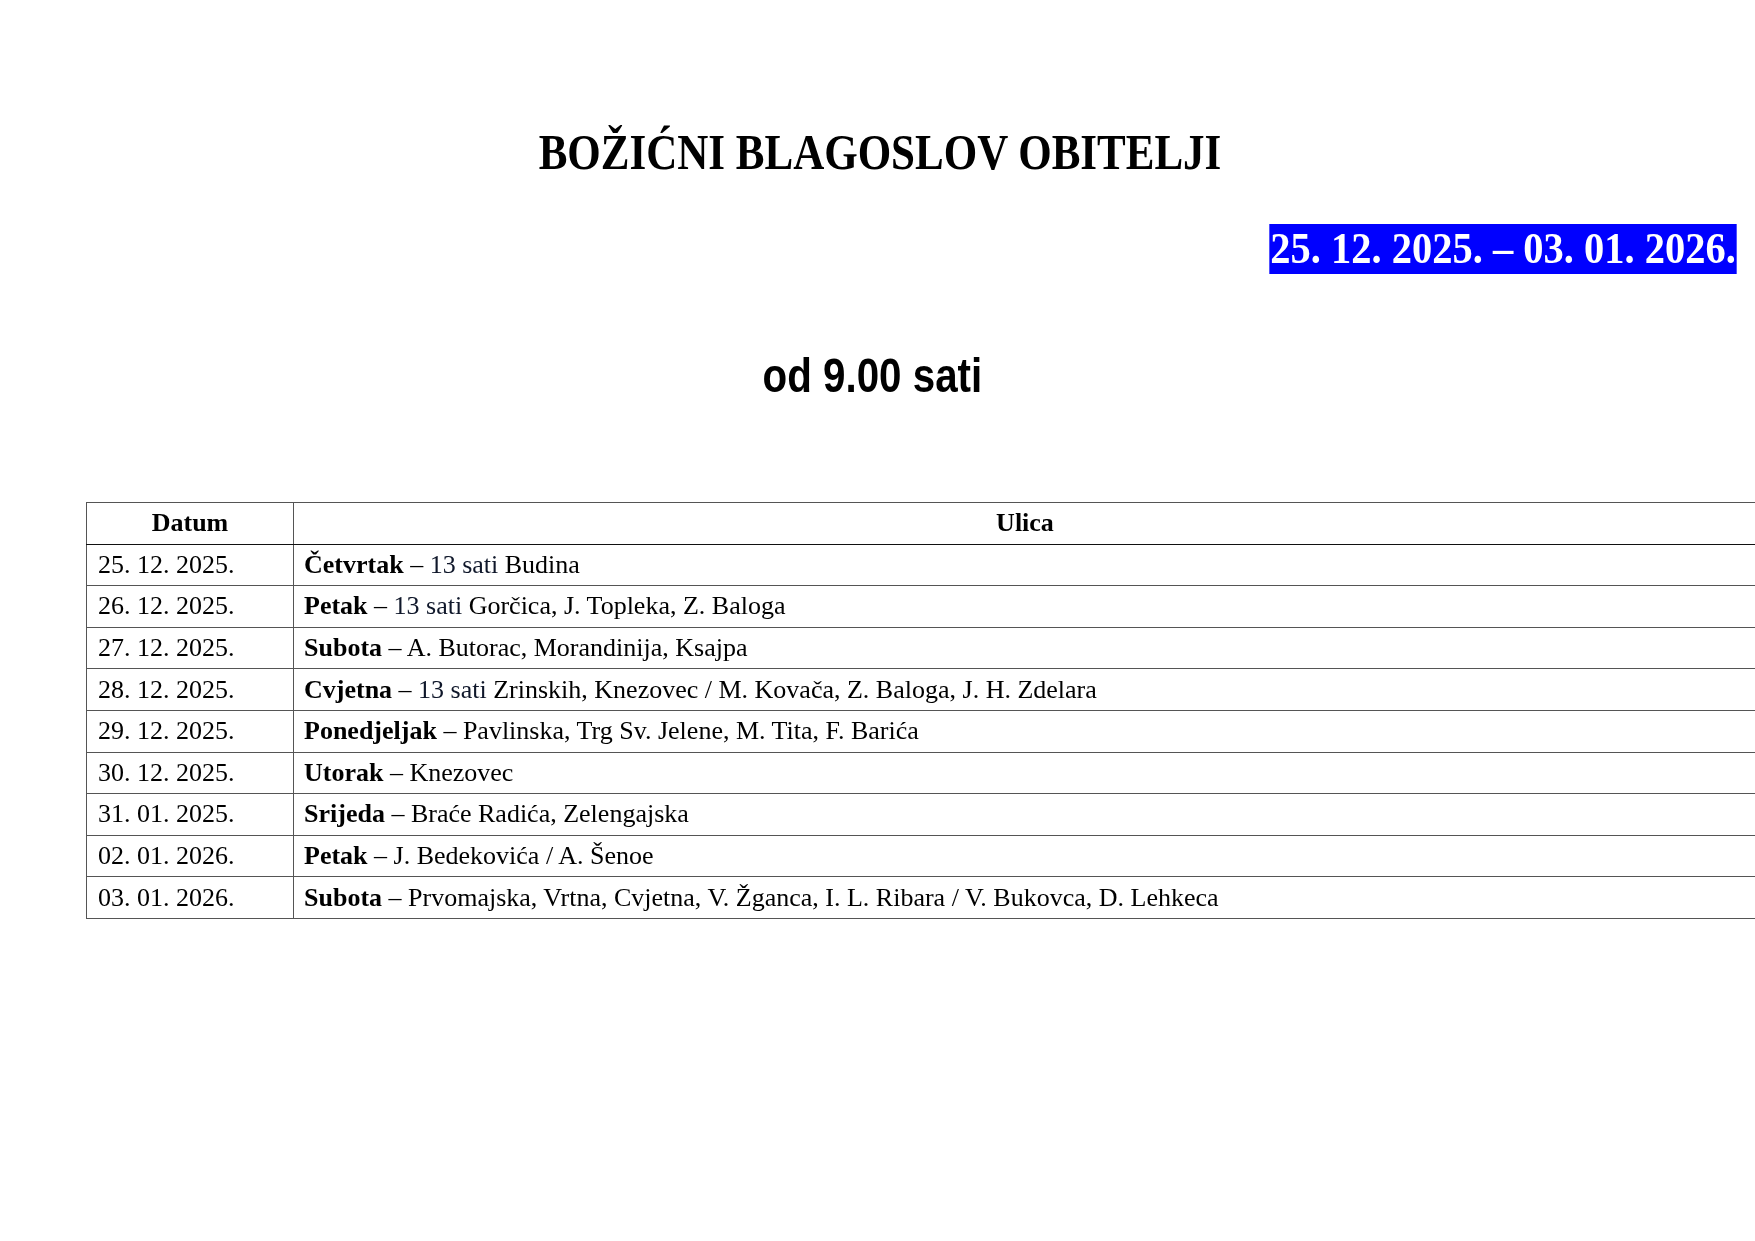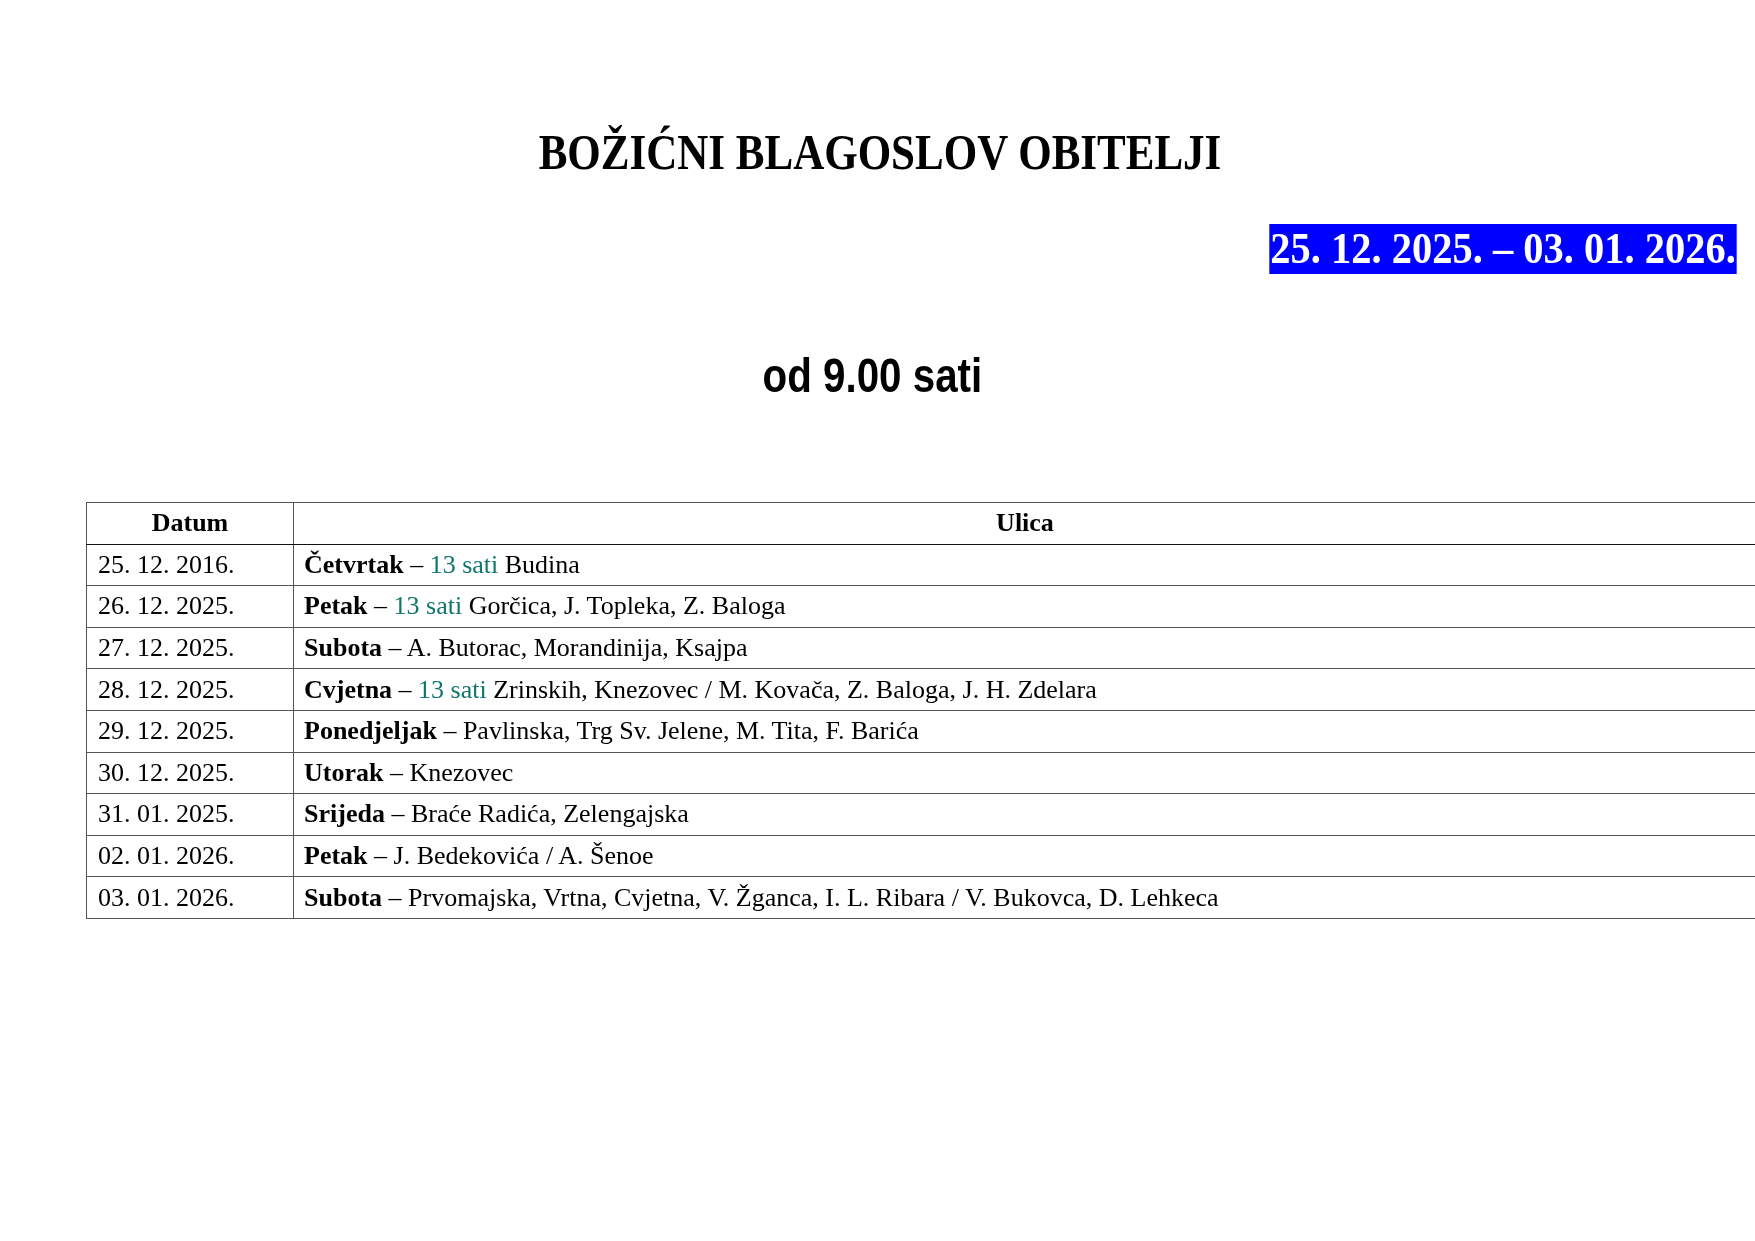--- a/index.html
+++ b/index.html
@@ -31,21 +31,21 @@
   }
   table.schedule col.c-date { width: 207px; }
   table.schedule th, table.schedule td {
     border: 1.5px solid #555; height: 41.6px; padding: 0 10px; box-sizing: border-box;
     line-height: 38px; white-space: nowrap; overflow: hidden;
   }
   table.schedule th { font-weight: bold; text-align: center; }
   table.schedule thead th { border-bottom: 1.5px solid #111; }
   table.schedule td.date { text-align: left; padding-left: 11px; }
   .day { font-weight: bold; font-family: Liberation Serif, serif; }
-  .time { color: #0f766e; }
+  .time { color: #0f172a; }
 </style>
 </head>
 <body>
 
 <div class="page">
   <div class="title">BOŽIĆNI BLAGOSLOV OBITELJI</div>
 
   <div class="date-range-wrap">
     <span class="date-range">25. 12. 2025. – 03. 01. 2026.</span>
   </div>
@@ -58,21 +58,21 @@
         <col class="c-street">
       </colgroup>
     <thead>
       <tr>
         <th>Datum</th>
         <th>Ulica</th>
       </tr>
     </thead>
     <tbody id="rows">
         <tr>
-    <td class="date">25. 12. 2016.</td>
+    <td class="date">25. 12. 2025.</td>
     <td class="street"><span class="day">Četvrtak</span><span class="dash"> – </span><span class="time">13 sati</span><span class="streets"> Budina</span></td>
   </tr>
         <tr>
     <td class="date">26. 12. 2025.</td>
     <td class="street"><span class="day">Petak</span><span class="dash"> – </span><span class="time">13 sati</span><span class="streets"> Gorčica, J. Topleka, Z. Baloga</span></td>
   </tr>
         <tr>
     <td class="date">27. 12. 2025.</td>
     <td class="street"><span class="day">Subota</span><span class="dash"> – </span><span class="time"></span><span class="streets">A. Butorac, Morandinija, Ksajpa</span></td>
   </tr>

